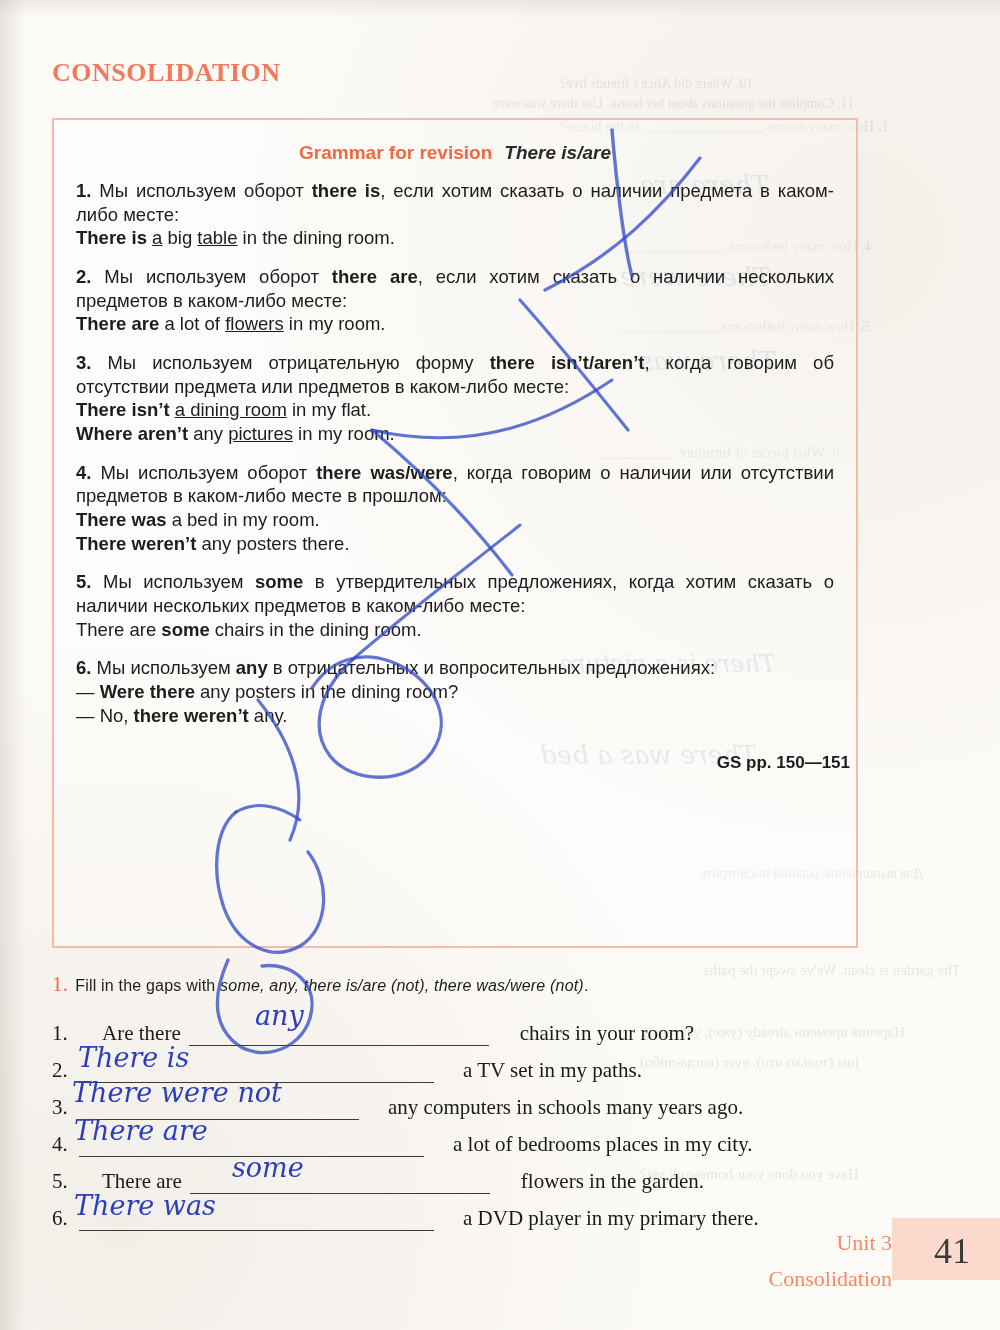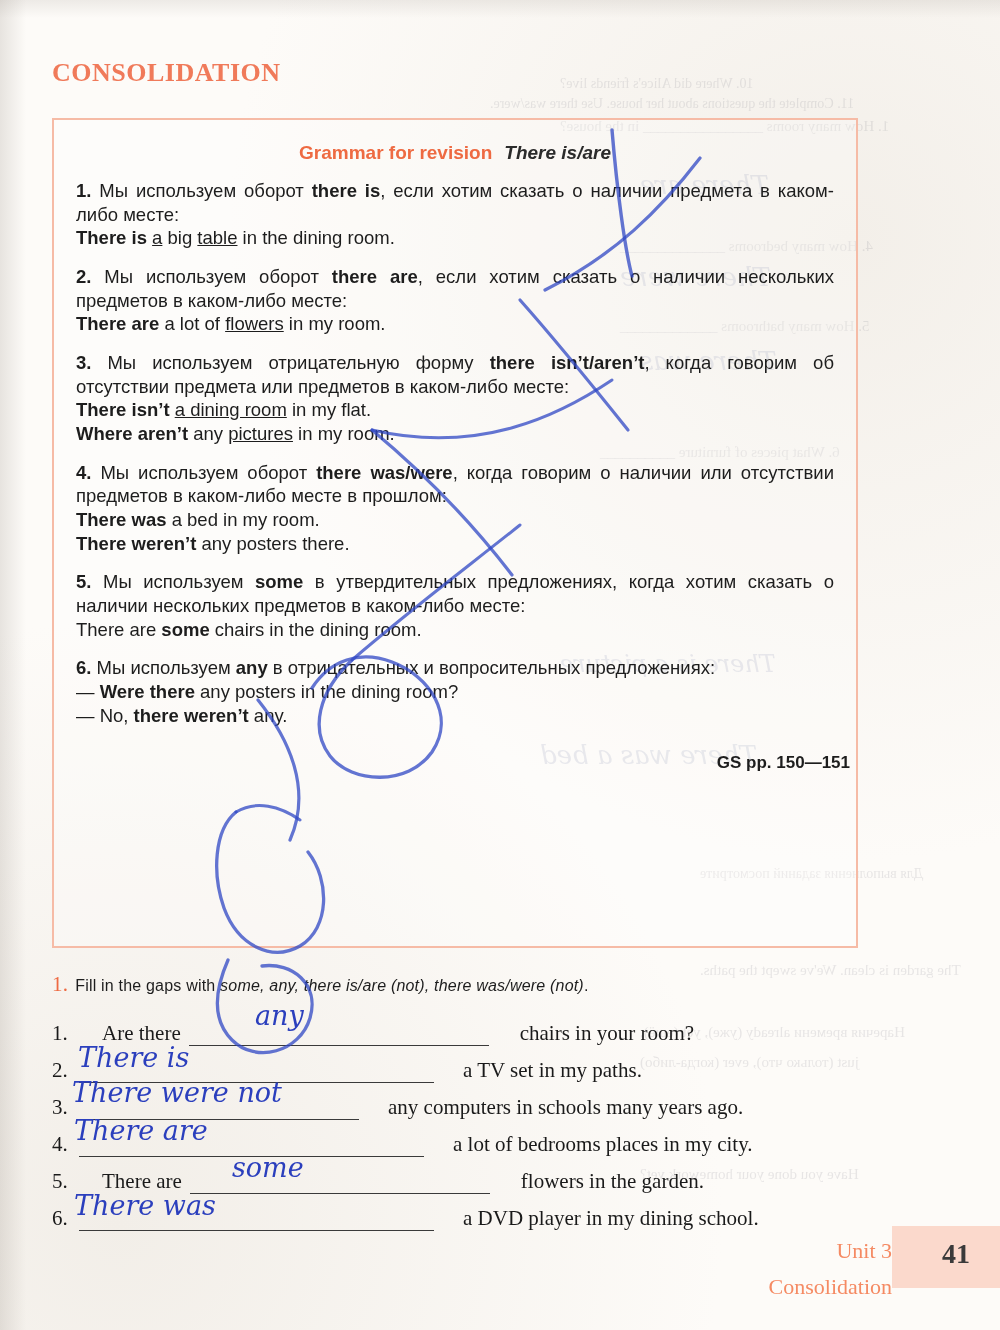--- a/index.html
+++ b/index.html
@@ -153,21 +153,21 @@
   .pen {
     position: absolute;
     inset: 0;
     pointer-events: none;
   }
 
   
   .footer-block {
     position: absolute;
     right: 0;
-    bottom: 0;
+    bottom: 8px;
     width: 300px;
     height: 110px;
   }
   .unit-label {
     position: absolute;
     right: 108px;
     top: 18px;
     font-size: 22px;
     color: #f58a63;
     font-family: "Liberation Serif", serif;
@@ -185,22 +185,22 @@
     right: 0px;
     top: 6px;
     width: 108px;
     height: 62px;
     background: #fbd9cc;
   }
   .pagenum {
     position: absolute;
     right: 30px;
     top: 18px;
-    font-size: 28px;
-    font-weight: bold;
+    font-size: 36px;
+    font-weight: normal;
     color: #3a3a3a;
     font-family: "Liberation Serif", serif;
   }
   .edge-shadow {
     position: absolute;
     left: 0; top: 0; bottom: 0; width: 26px;
     background: linear-gradient(to right, rgba(130,120,110,0.18), rgba(130,120,110,0));
   }
   .top-shadow {
     position: absolute;
@@ -315,21 +315,21 @@
       <div class="qrow">
         <span class="qn">5.</span>
         <span class="seg">There are</span>
         <span class="blank" style="width:300px; margin:0 8px;"></span>
         <span class="seg">flowers in the garden.</span>
       </div>
 
       <div class="qrow">
         <span class="qn">6.</span>
         <span class="blank" style="width:355px; margin:0 6px 0 0;"></span>
-        <span class="seg">a DVD player in my dining school.</span>
+        <span class="seg">a DVD player in my primary there.</span>
       </div>
 
     </div>
   </div>
 
   <div class="hand" style="left:255px; top:1000px; font-size:27px;">any</div>
   <div class="hand" style="left:78px; top:1042px; font-size:27px;">There is</div>
   <div class="hand" style="left:72px; top:1077px; font-size:27px;">There were not</div>
   <div class="hand" style="left:74px; top:1115px; font-size:27px;">There are</div>
   <div class="hand" style="left:232px; top:1152px; font-size:27px;">some</div>

